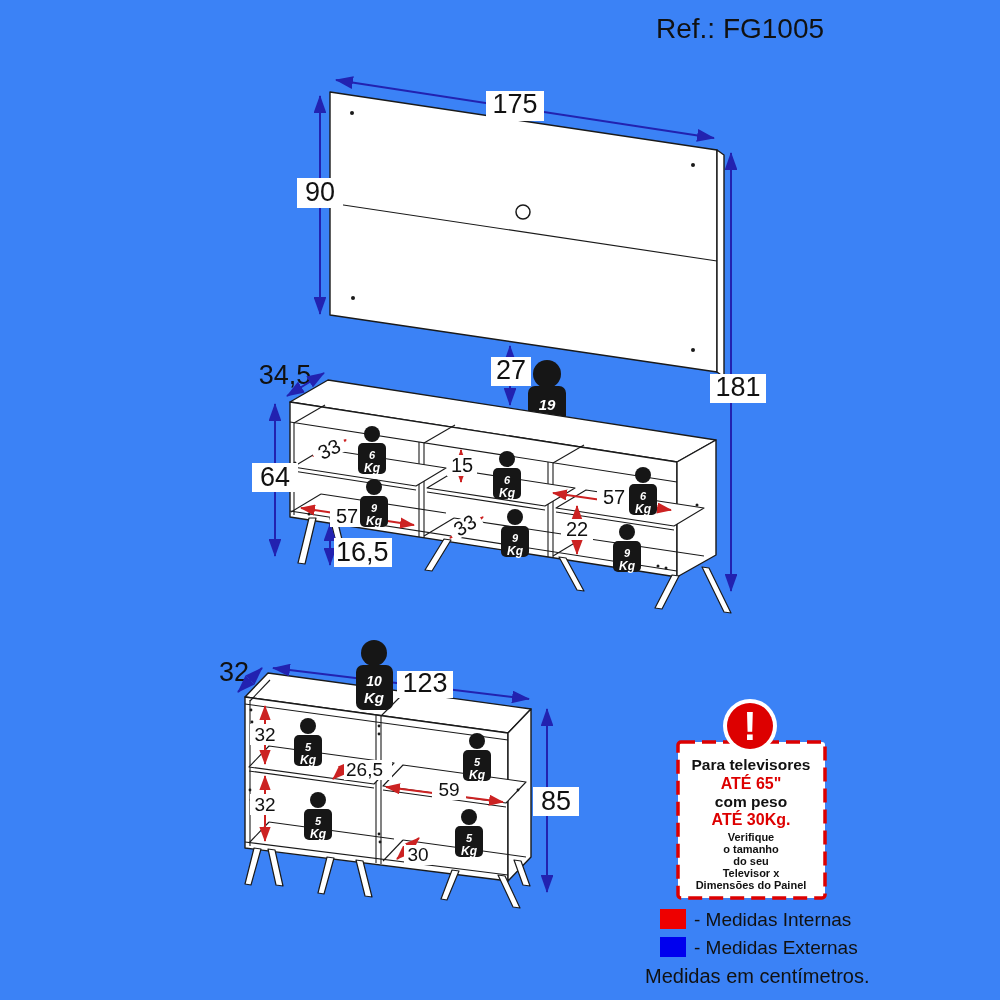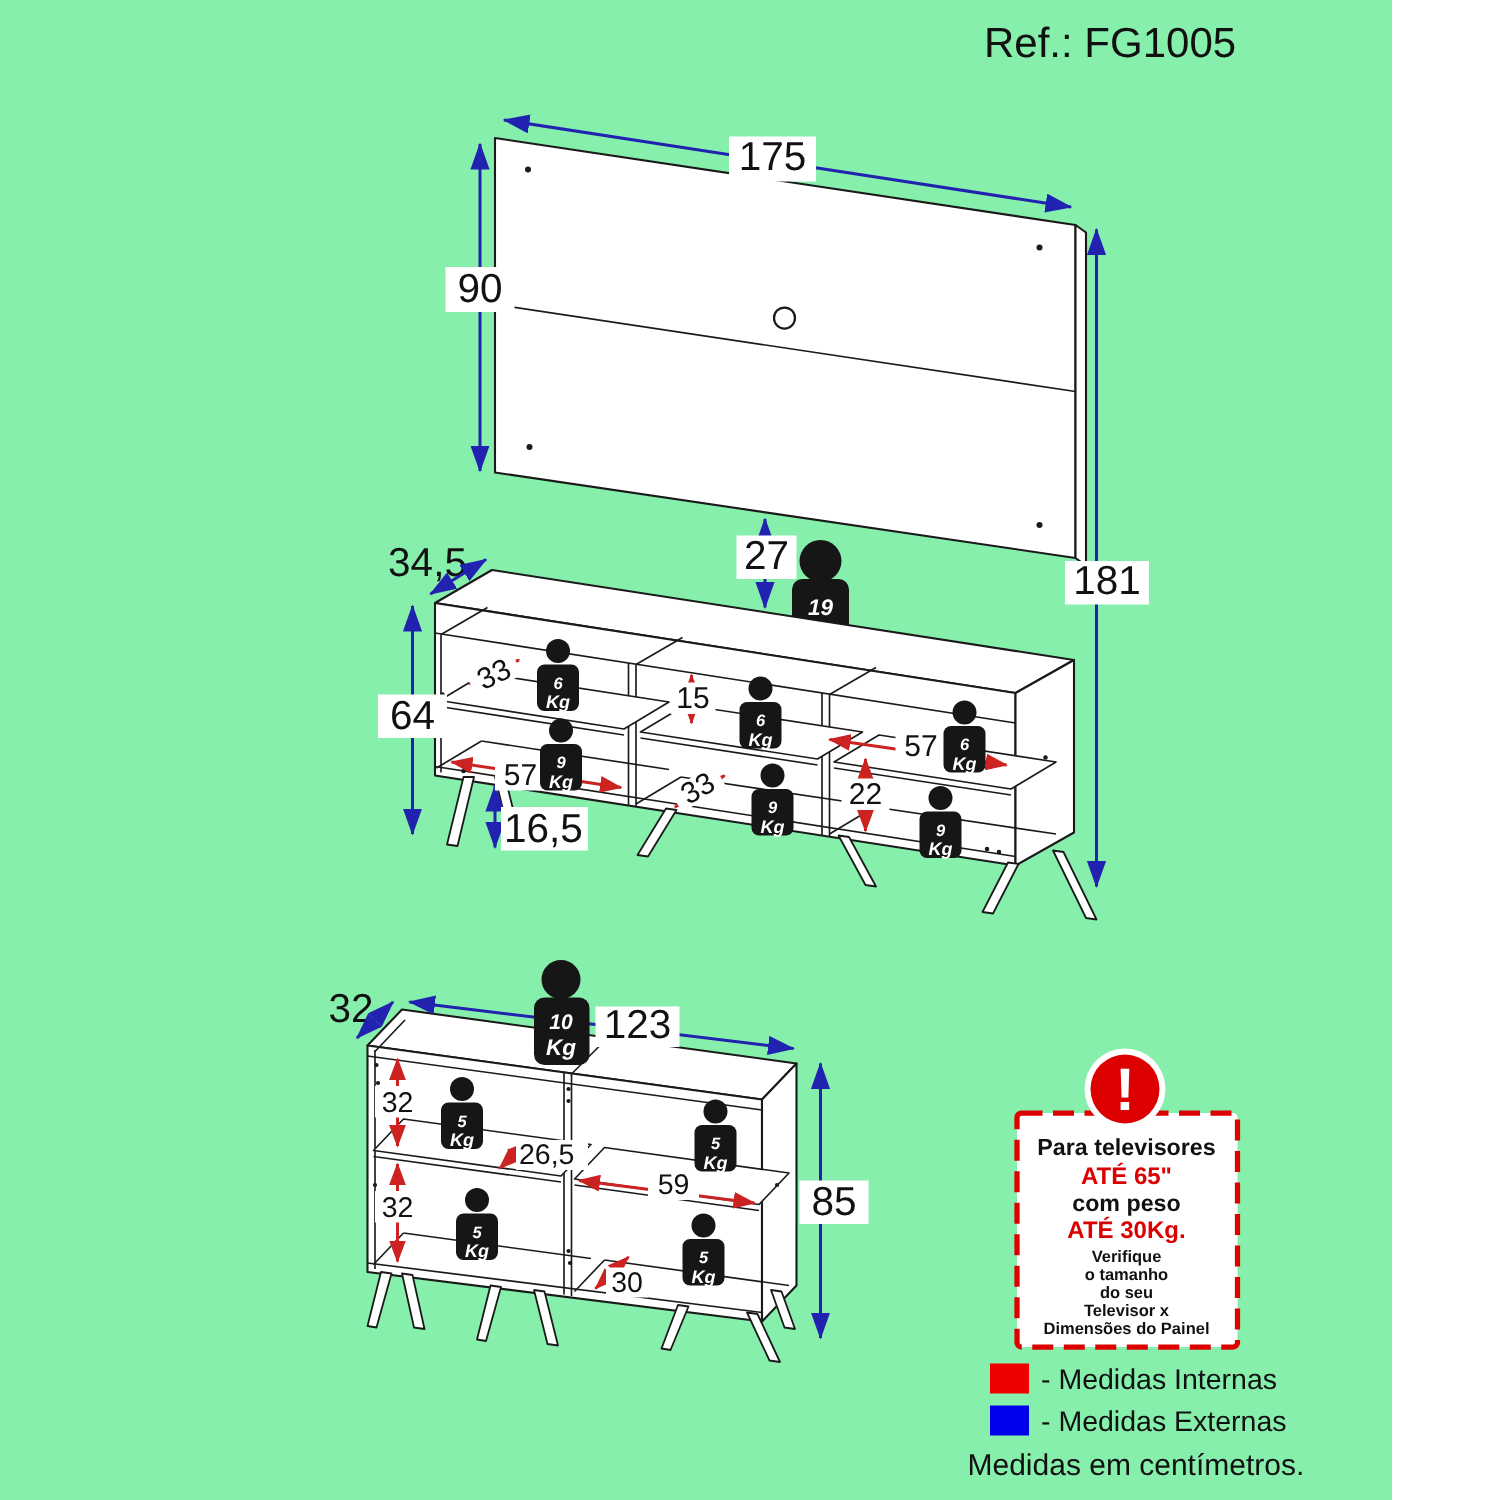--- a/index.html
+++ b/index.html
@@ -1,16 +1,16 @@
 <!DOCTYPE html>
 <html><head>
 <meta charset="utf-8">
 <style>
   html,body{margin:0;padding:0;background:#fff;}
-  .stage{position:relative;width:928px;height:1000px;background:#86efac;overflow:hidden;}
+  .stage{position:relative;width:1000px;height:1000px;background:#3b82f6;overflow:hidden;}
   svg text{font-family:"Liberation Sans", sans-serif;}
   .face{fill:#fff;stroke:#1a1a1a;stroke-width:1.4;stroke-linejoin:round;}
   .lnt{fill:none;stroke:#1a1a1a;stroke-width:1.1;stroke-linejoin:round;}
   .leg{fill:#fff;stroke:#1a1a1a;stroke-width:1.2;stroke-linejoin:round;}
   .bdim{stroke:#2222B0;stroke-width:2;fill:none;}
   .rdim{stroke:#CC2222;stroke-width:2;fill:none;}
   .dimtxt{font-size:27px;fill:#111;}
   .rtxt{font-size:20px;fill:#111;}
   .rtxt2{font-size:19px;fill:#111;}
   .mid{text-anchor:middle;}

